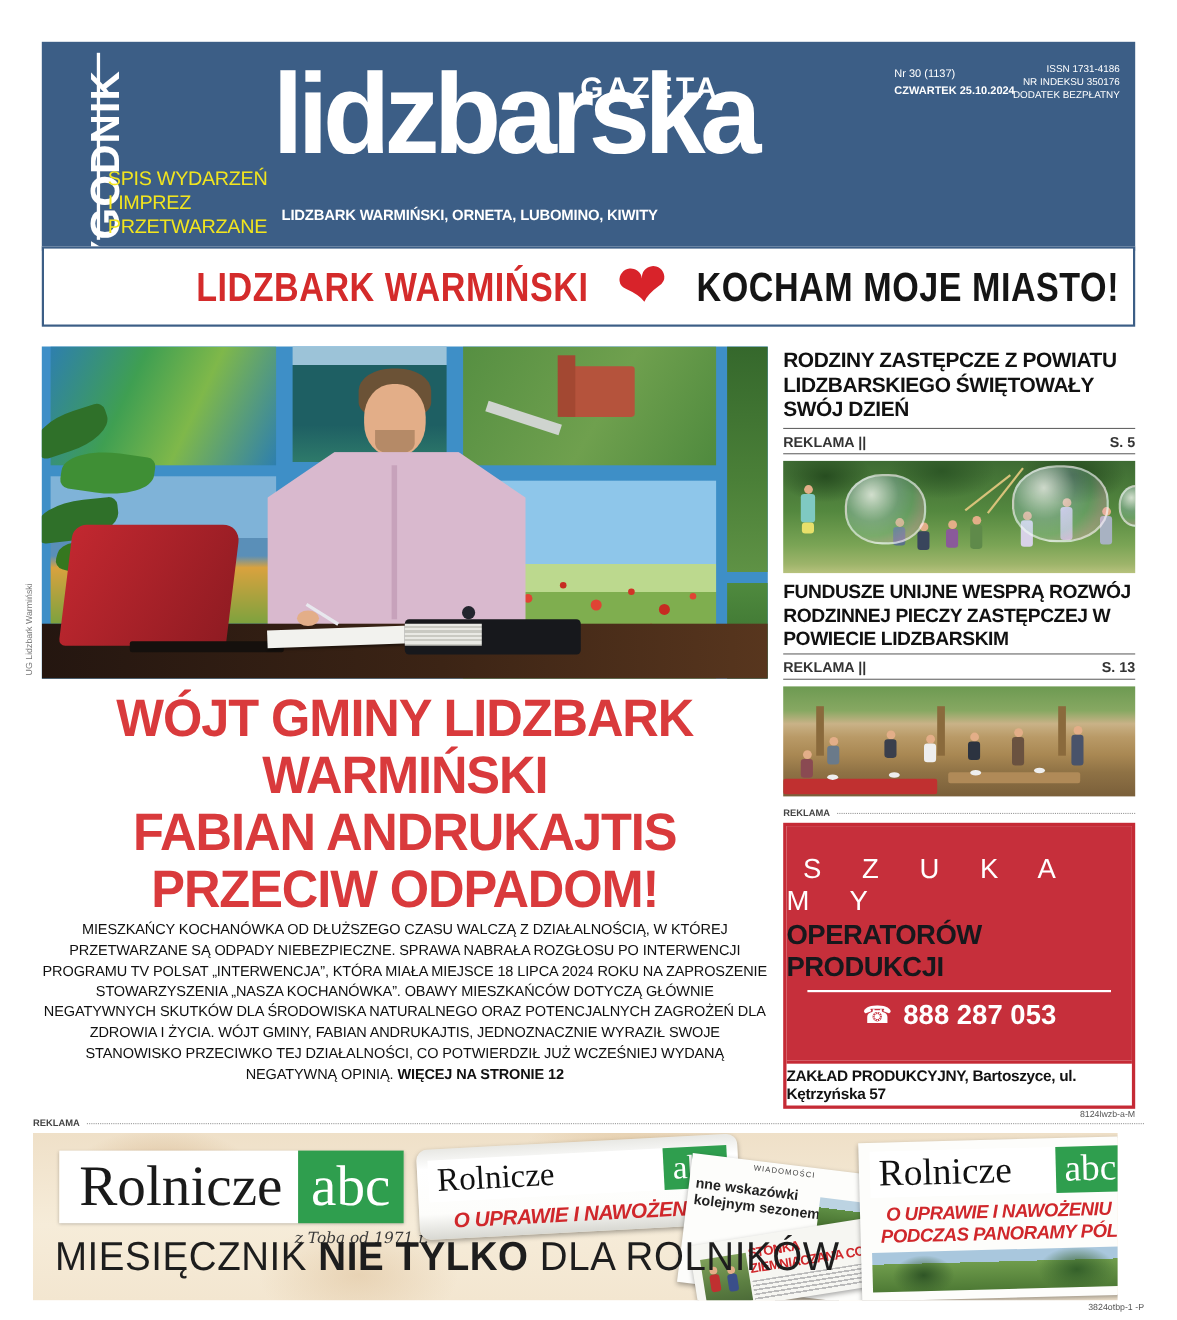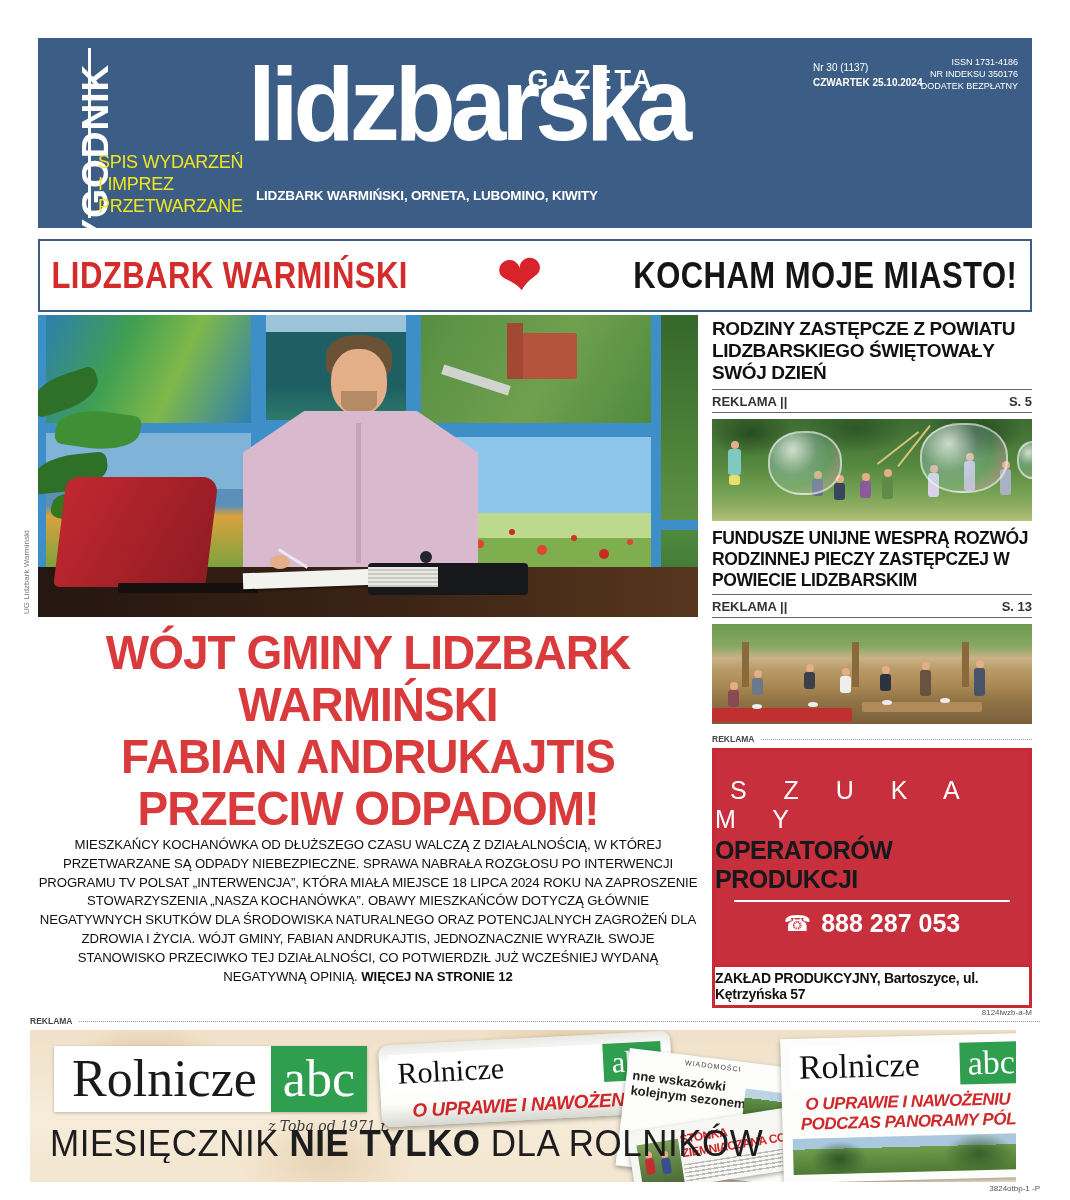--- a/index.html
+++ b/index.html
@@ -17,22 +17,22 @@
   #gazeta{left:438px;top:27px;width:230px;text-align:center;color:#fff;font-weight:bold;
           font-size:27px;letter-spacing:3px;}
   #logo-title{left:210px;top:6px;width:690px;color:#fff;font-weight:bold;font-size:100px;
               letter-spacing:-5px;transform:scaleY(1.04);transform-origin:top left;}
   #region-line{left:218px;top:150px;color:#fff;font-weight:bold;font-size:13.5px;letter-spacing:-0.2px;}
   #issue-block{left:775px;top:22px;color:#fff;font-size:10px;line-height:15px;}
   #issue-block .b{font-weight:bold;}
   #issn-block{right:14px;top:18px;color:#fff;font-size:9px;line-height:12px;text-align:right;}
 
   
-  #city-banner{left:38px;top:239px;width:990px;height:69px;background:#fff;border:2px solid #3c5e86;
-               display:flex;align-items:center;justify-content:space-between;gap:14px;}
+  #city-banner{left:38px;top:224px;width:990px;height:69px;background:#fff;border:2px solid #3c5e86;
+               display:flex;align-items:center;justify-content:flex-end;gap:14px;}
   .city-red{color:#d42b2b;font-weight:bold;font-size:33px;letter-spacing:0.5px;
             display:inline-block;transform:scaleY(1.12) scaleX(.94);}
   .heart{color:#d8232a;font-size:56px;line-height:1;display:inline-block;transform:rotate(-6deg);
          font-family:"DejaVu Sans",sans-serif;}
   .city-black{color:#151515;font-weight:bold;font-size:33px;letter-spacing:0.5px;
               display:inline-block;transform:scaleY(1.12) scaleX(.94);}
 
   
   #main-photo{left:38px;top:315px;width:660px;height:302px;background:#3e8fc7;overflow:hidden;}
   .tile{position:absolute;}

